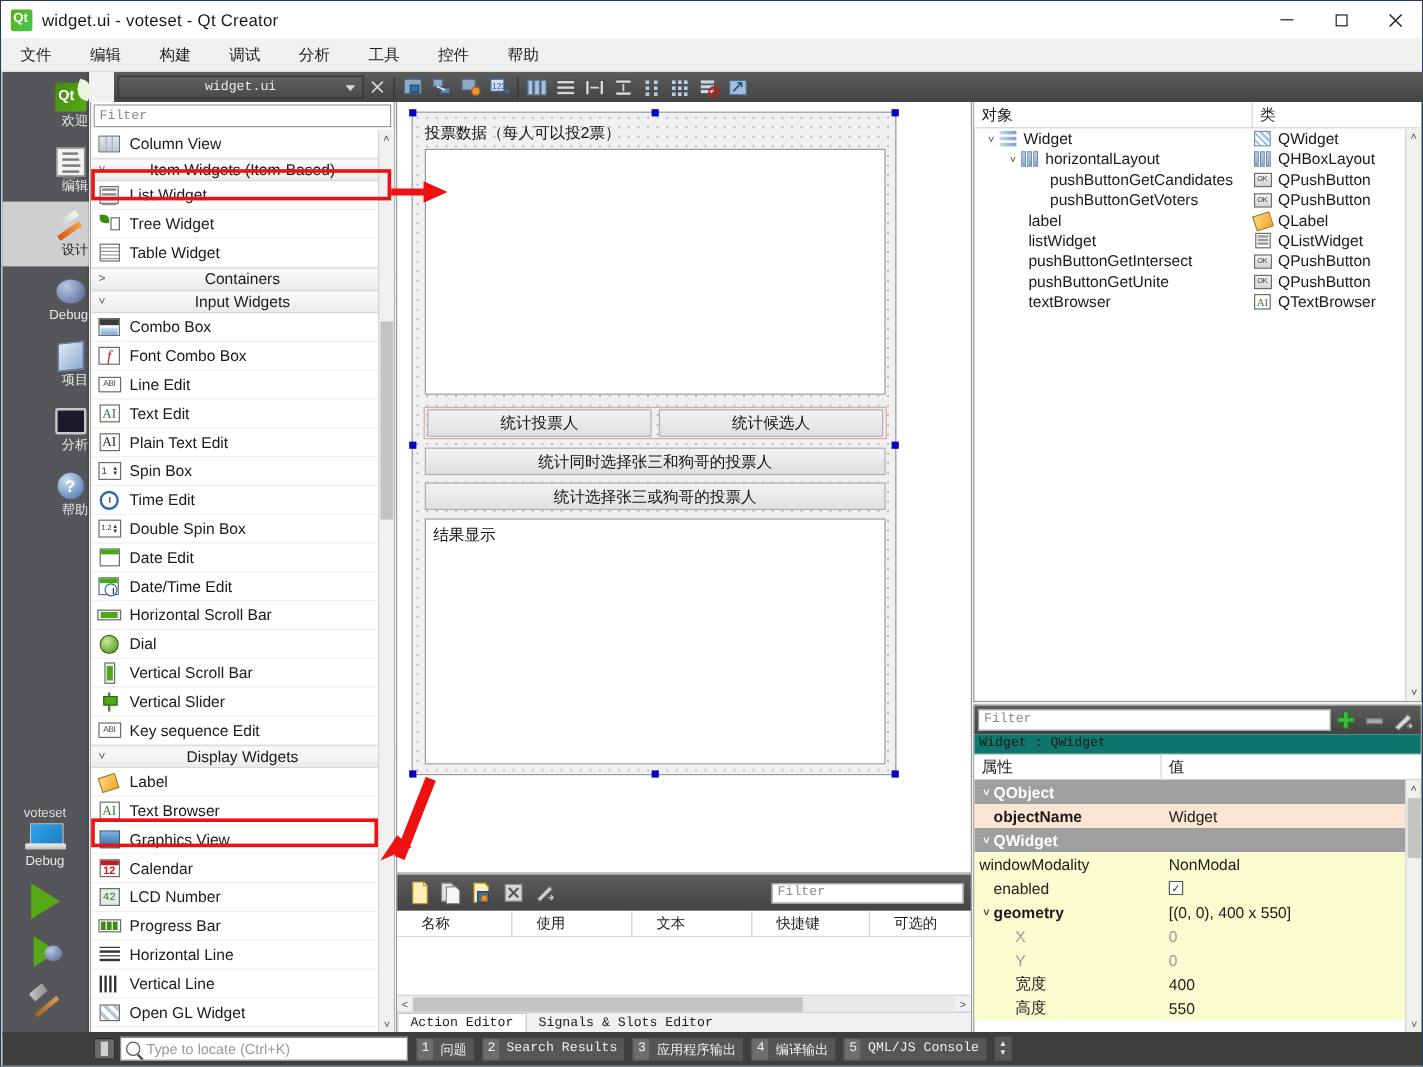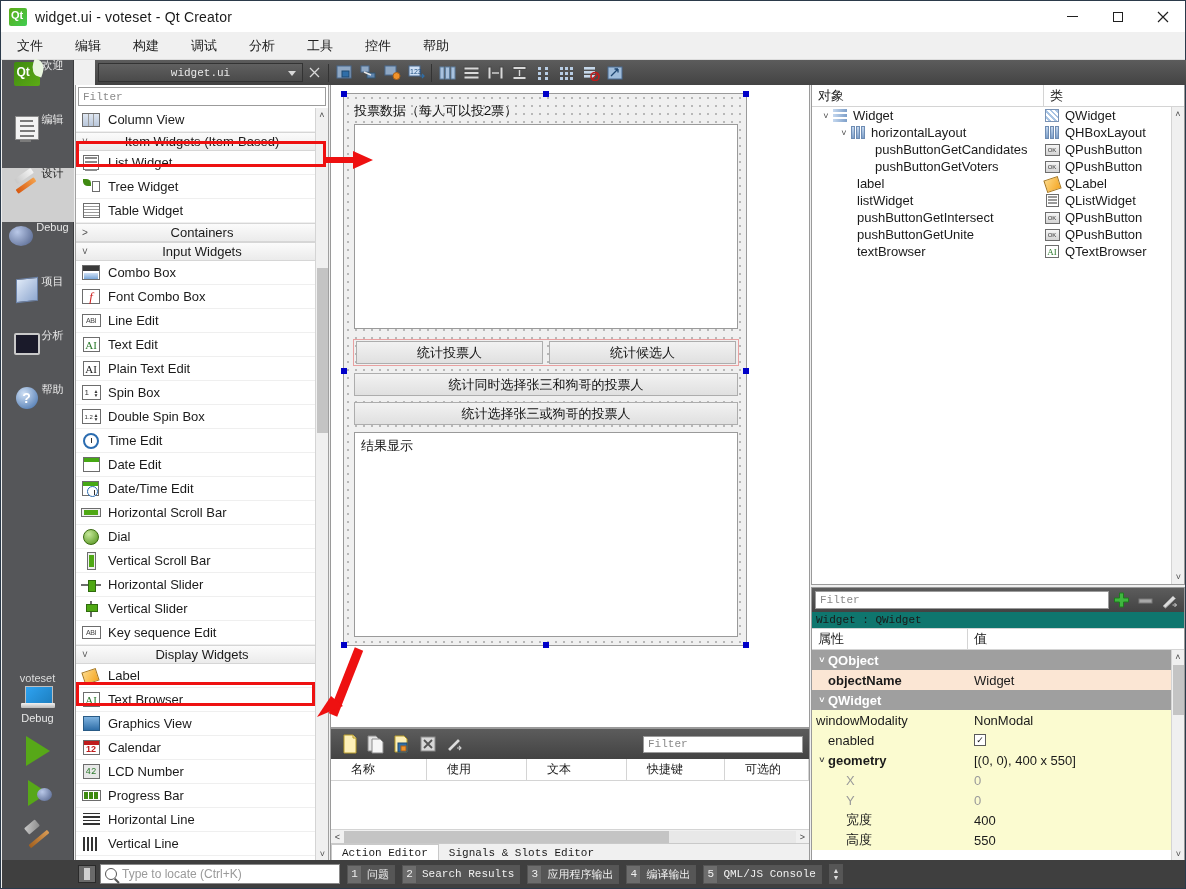--- a/index.html
+++ b/index.html
@@ -54,22 +54,22 @@
   }
 
   
   #modebar{
     position:absolute;left:1px;top:59px;width:72px;height:802px;
     background:#555659;
     border-right:1px solid #3b3c3e;
     display:flex;flex-direction:column;align-items:center;
   }
   .mode{
-    width:72px;height:54px;display:flex;flex-direction:row;
-    align-items:flex-start;justify-content:center;cursor:default;
+    width:72px;height:54px;display:flex;flex-direction:column;
+    align-items:flex-end;justify-content:center;cursor:default;
     color:#e8e8e8;font-size:11px;
   }
   .mode.selected{background:#cfcfcf;color:#1b1b1b;}
   .mode .glyph{
     width:30px;height:28px;display:flex;align-items:center;justify-content:center;
     margin-bottom:1px;
   }
   .mode .lbl{font-size:11px;line-height:11px;}
   .modespacer{flex:1;}
   #bottombar{
@@ -735,30 +735,30 @@
 
       <div class="wb-row">
         <span class="wb-ico">
             <span class="i-spin">1<span class="ar">▲<br>▼</span></span>
           </span>
         <span>Spin Box</span>
         </div>
 
       <div class="wb-row">
         <span class="wb-ico">
+            <span class="i-clock"></span>
+          </span>
+        <span>Time Edit</span>
+        </div>
+
+      <div class="wb-row">
+        <span class="wb-ico">
             <span class="i-spin" style="font-size:6px">1.2<span class="ar">▲<br>▼</span></span>
           </span>
         <span>Double Spin Box</span>
-        </div>
-
-      <div class="wb-row">
-        <span class="wb-ico">
-            <span class="i-clock"></span>
-          </span>
-        <span>Time Edit</span>
         </div>
 
       <div class="wb-row">
         <span class="wb-ico">
             <span class="i-cal"></span>
           </span>
         <span>Date Edit</span>
         </div>
 
       <div class="wb-row">
@@ -789,26 +789,20 @@
 
       <div class="wb-row">
         <span class="wb-ico">
             <span class="i-vsb">
               <i></i>
             </span>
           </span>
         <span>Vertical Scroll Bar</span>
         </div>
 
-      <div class="wb-row">
-        <span class="wb-ico">
-            <span class="i-hsl"></span>
-          </span>
-        <span>Horizontal Slider</span>
-        </div>
 
       <div class="wb-row">
         <span class="wb-ico">
             <span class="i-vsl"></span>
           </span>
         <span>Vertical Slider</span>
         </div>
 
       <div class="wb-row">
         <span class="wb-ico">

